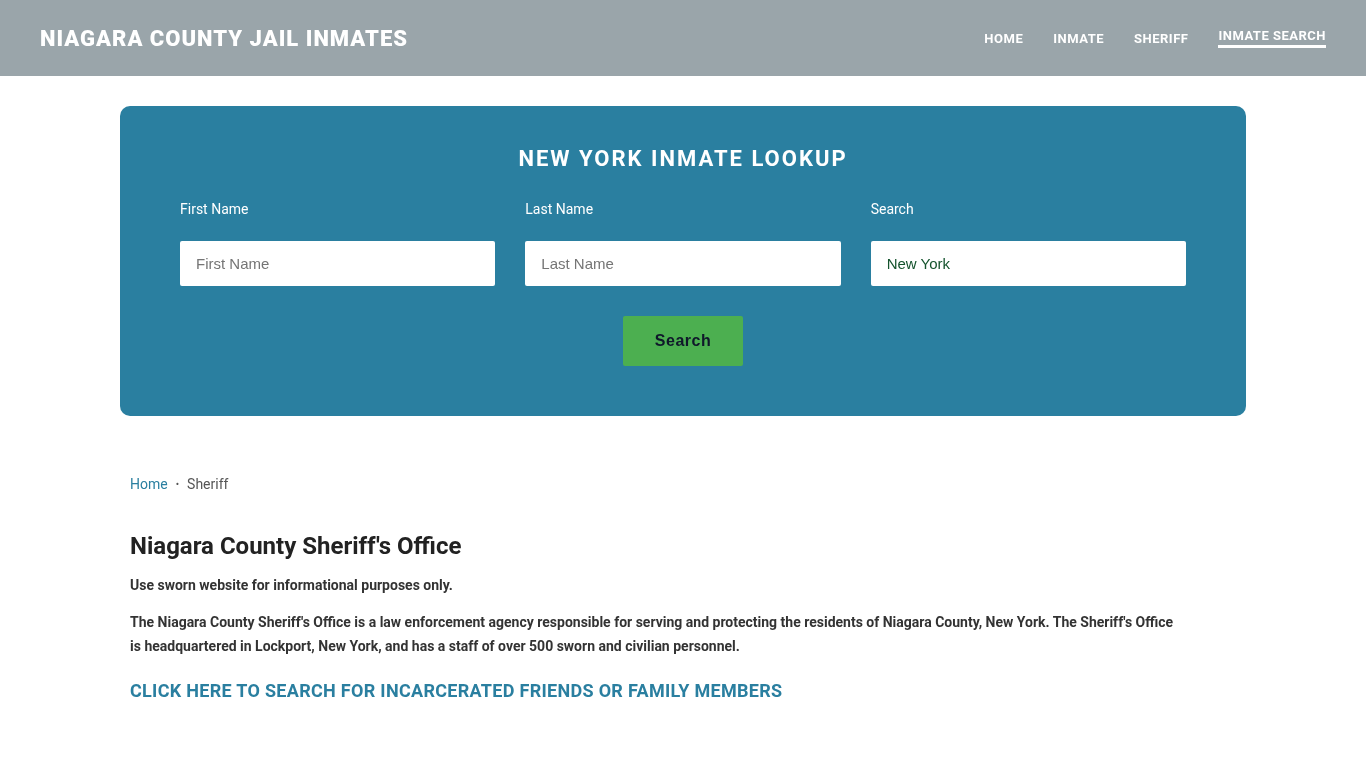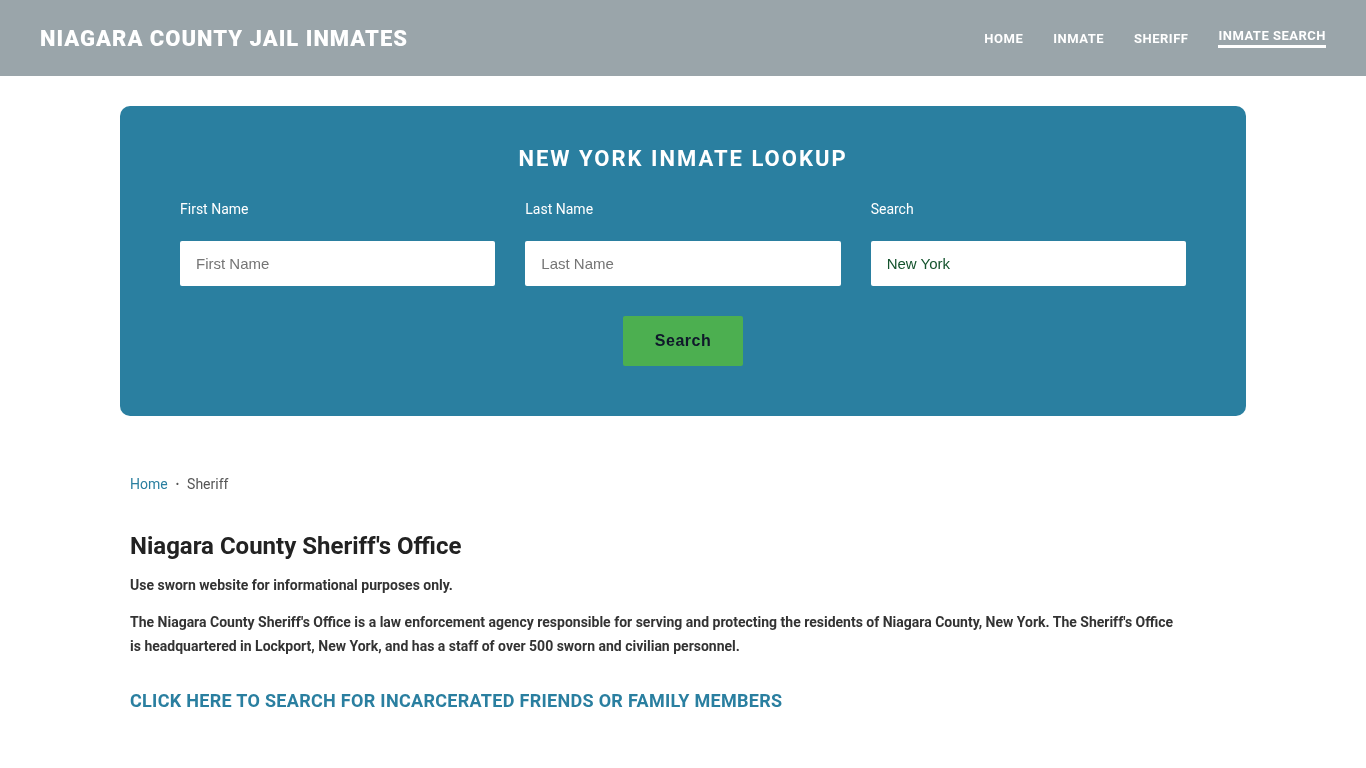--- a/index.html
+++ b/index.html
@@ -150,21 +150,21 @@
       font-weight: 700;
       color: #333;
       margin-bottom: 18px;
     }
     .page-description {
       font-size: 14px;
       font-weight: 700;
       color: #333;
       line-height: 1.7;
       max-width: 1050px;
-      margin-bottom: 32px;
+      margin-bottom: 22px;
     }
     .cta-link {
       color: #2a7fa0;
       font-size: 18px;
       font-weight: 700;
       text-decoration: none;
       cursor: pointer;
       text-transform: uppercase;
       letter-spacing: 0.3px;
     }

